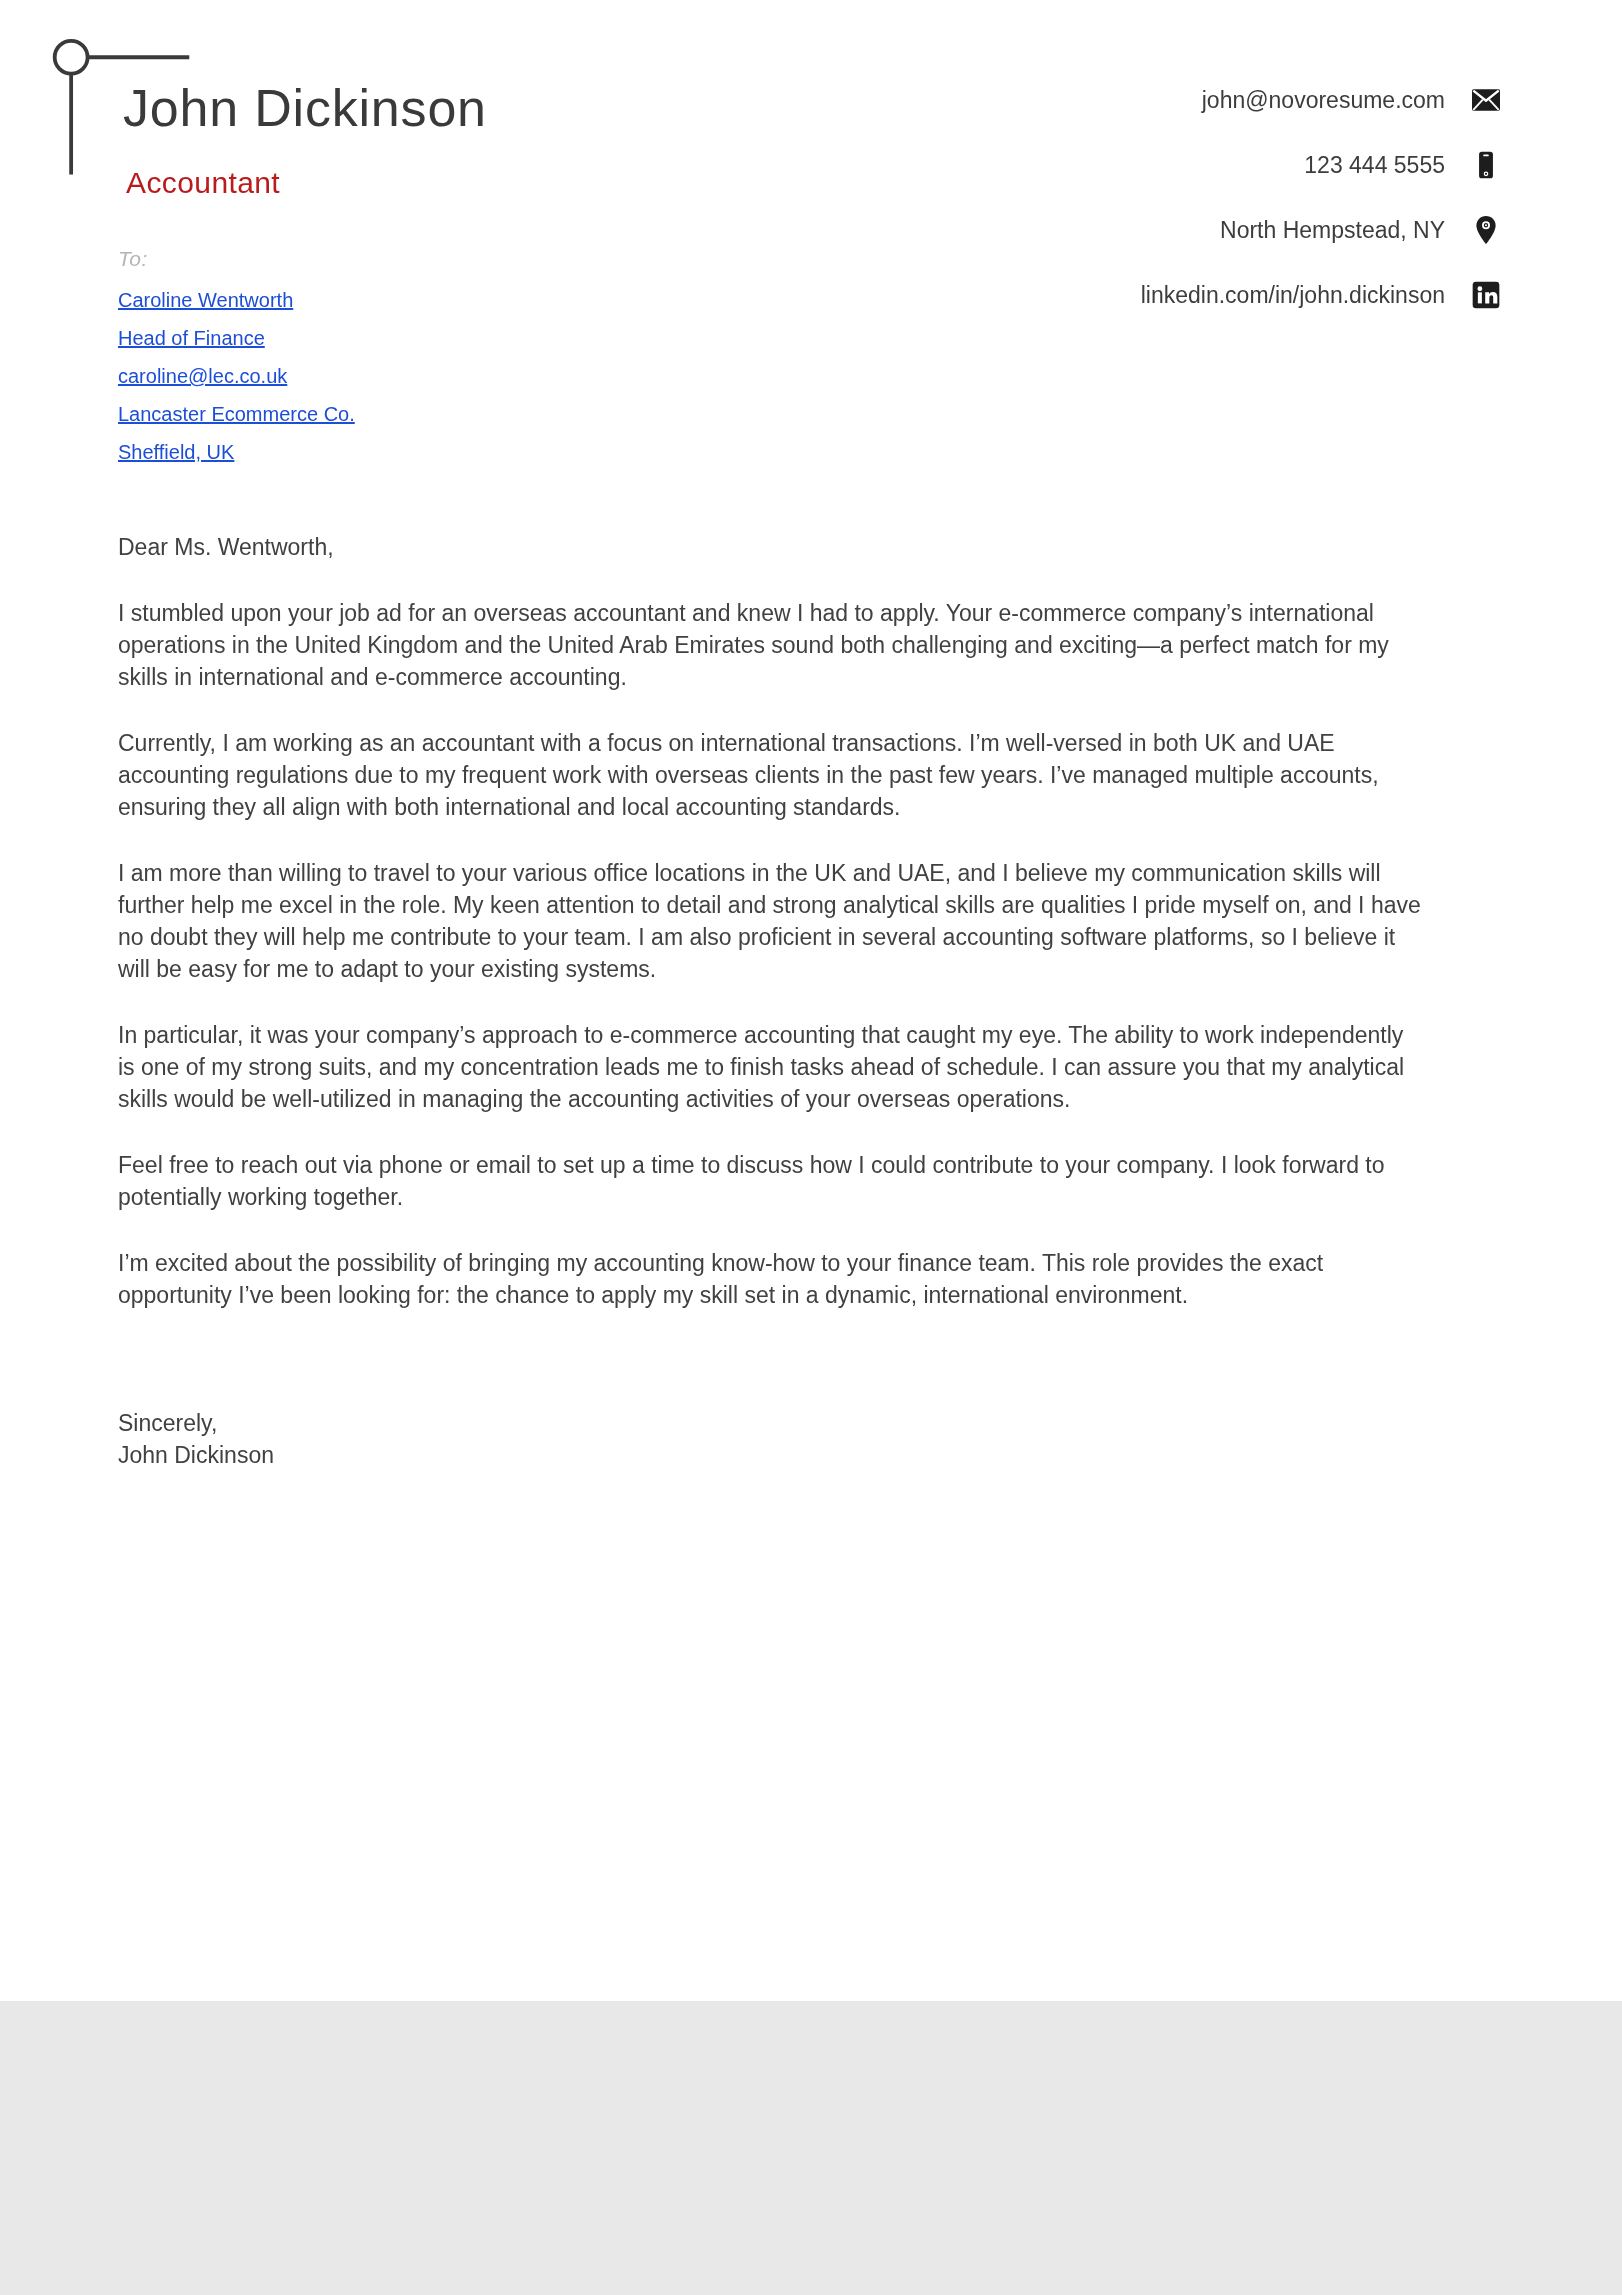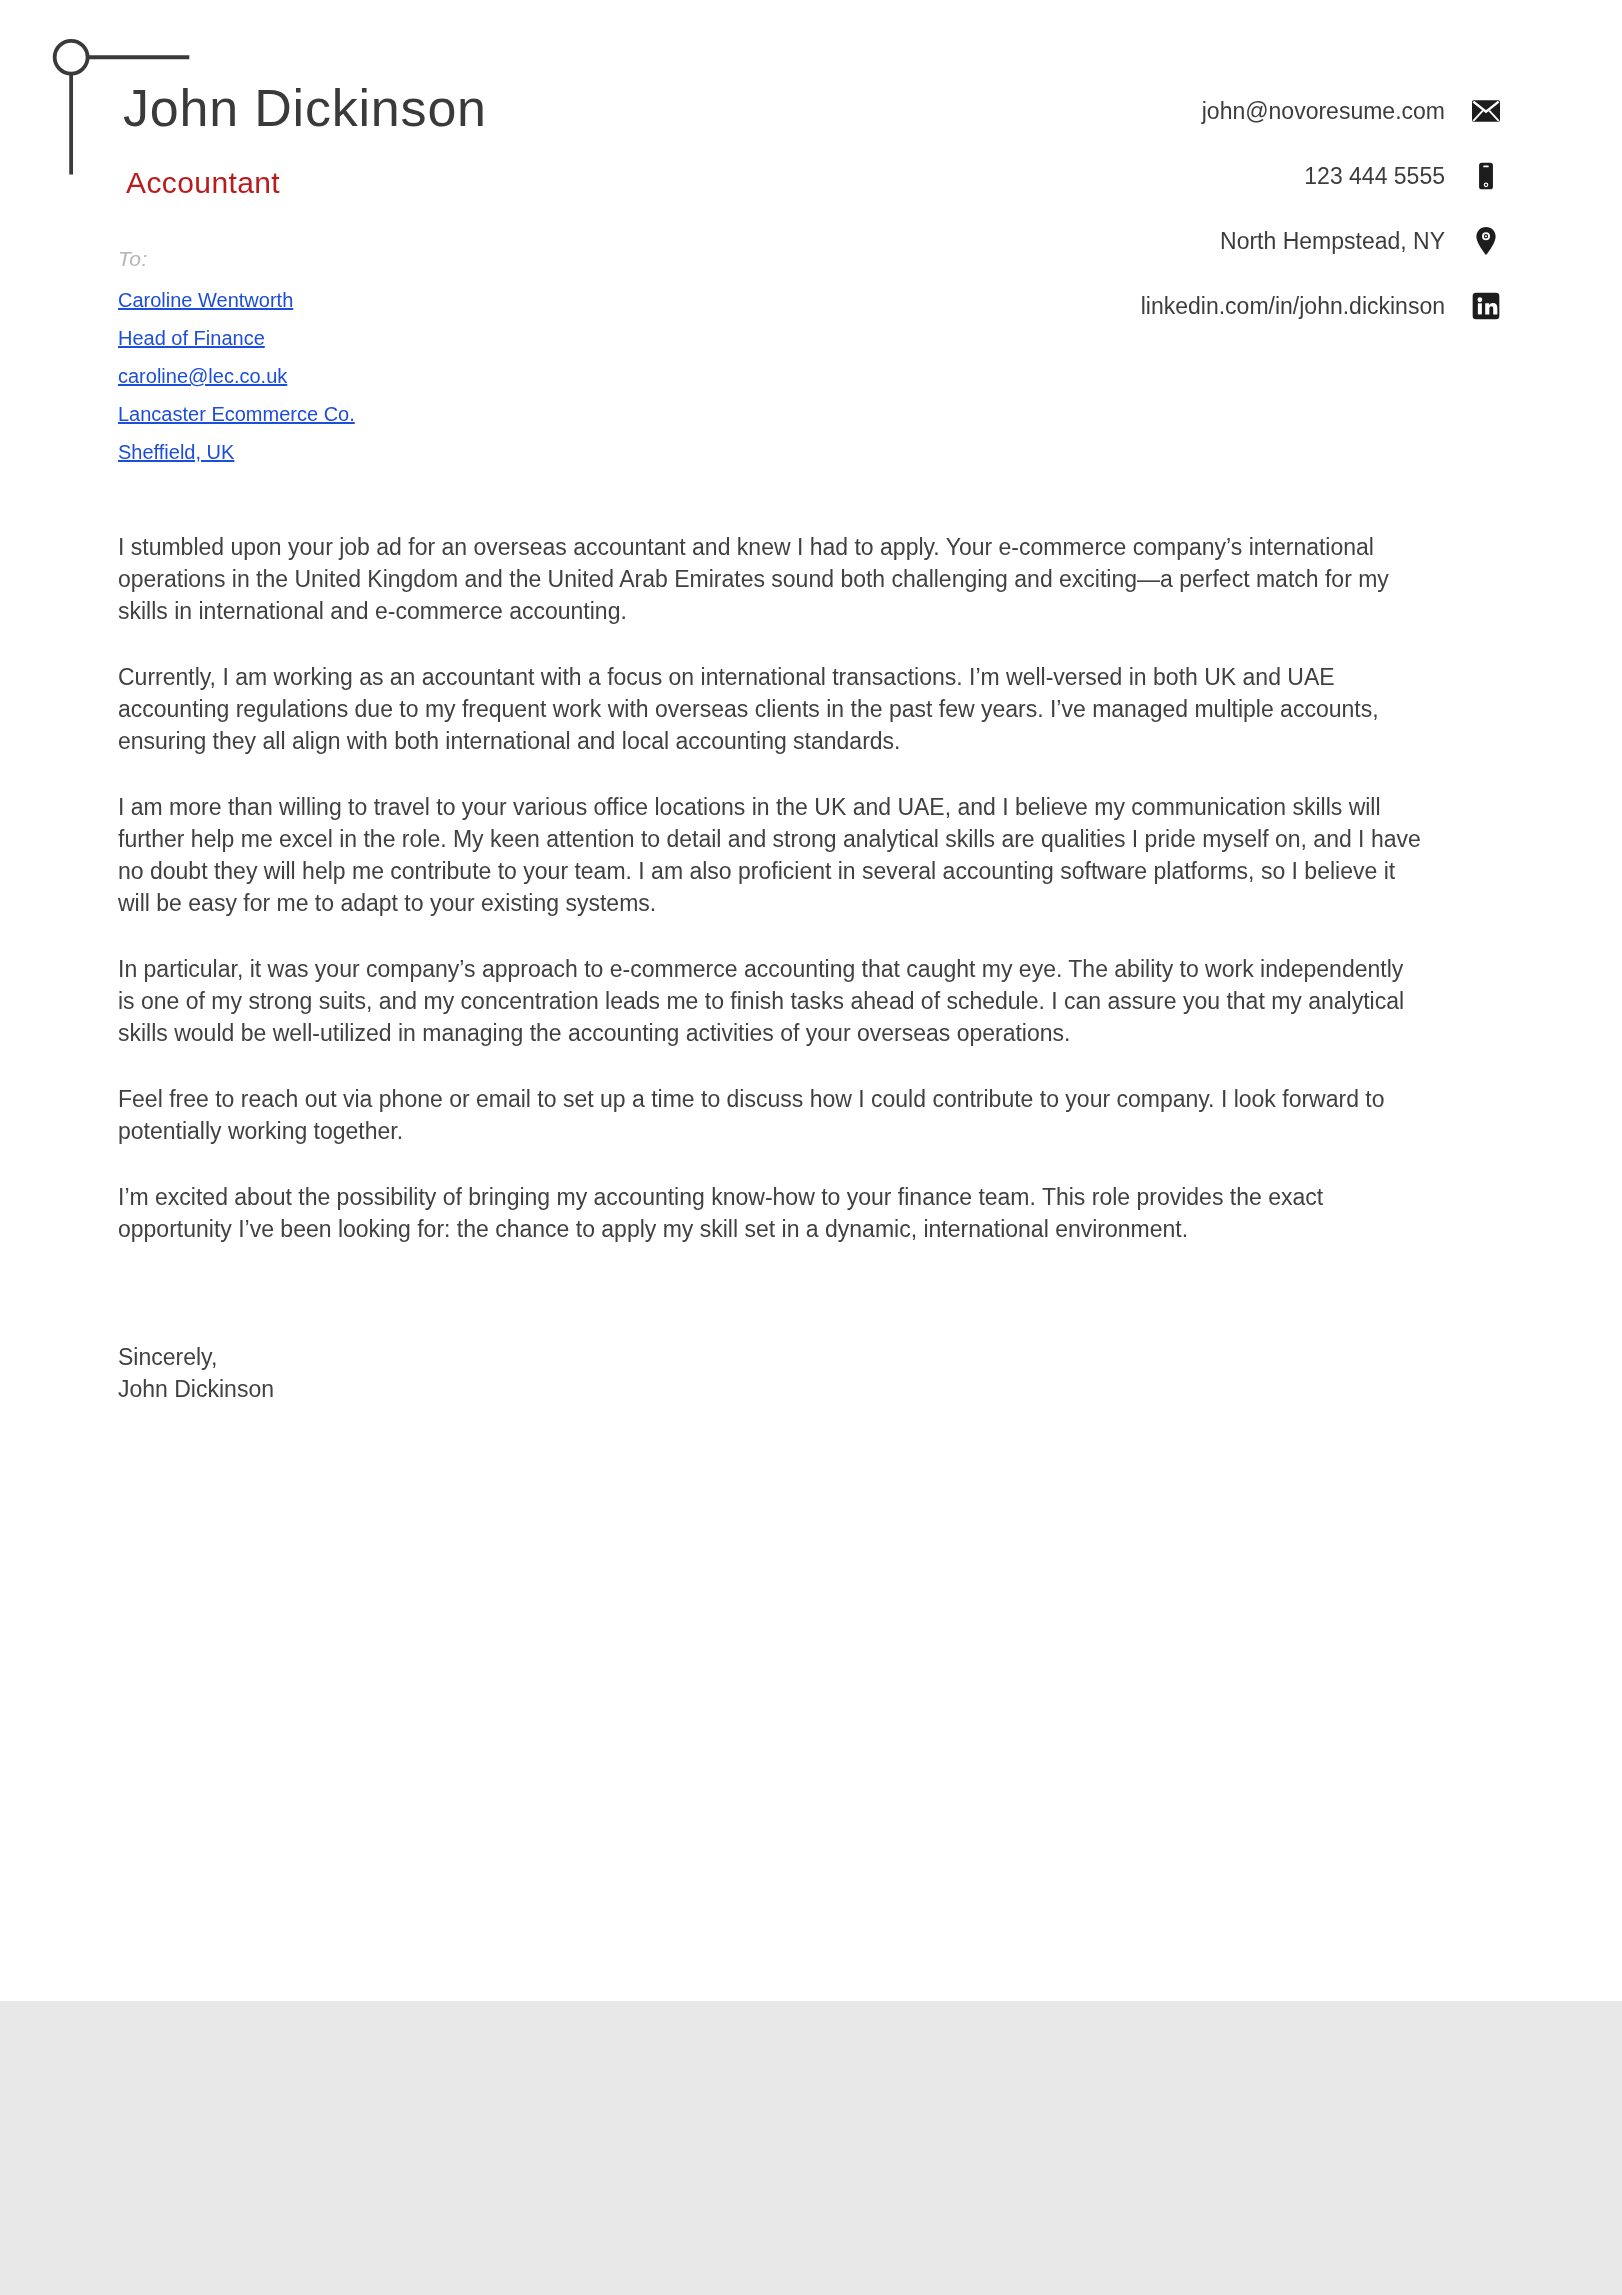--- a/index.html
+++ b/index.html
@@ -25,21 +25,21 @@
     font-size: 52px; font-weight: 400; letter-spacing: 0.8px;
     color: #3a3a3a; margin: 0; line-height: 61px;
   }
   .job-title {
     position: absolute; left: 126px; top: 166px;
     font-size: 30px; color: #b91c1c; letter-spacing: 0.4px;
   }
 
   
   .contact {
-    position: absolute; top: 95px; right: 121px;
+    position: absolute; top: 84px; right: 121px;
     display: flex; flex-direction: column; gap: 33px;
   }
   .contact-row {
     display: flex; align-items: center; justify-content: flex-end; gap: 25px;
     font-size: 23px; color: #3d3d3d;
   }
   .contact-row .cicon { width: 32px; height: 32px; flex: 0 0 auto; }
 
   
   .recipient { position: absolute; left: 118px; top: 247px; }
@@ -123,20 +123,21 @@
   <div class="recipient">
     <div class="to-label">To:</div>
     <div class="recipient-line">Caroline Wentworth</div>
     <div class="recipient-line">Head of Finance</div>
     <div class="recipient-line">caroline@lec.co.uk</div>
     <div class="recipient-line">Lancaster Ecommerce Co.</div>
     <div class="recipient-line">Sheffield, UK</div>
   </div>
 
   <div class="letter">
+    <div class="salutation">Dear Ms. Wentworth,</div>
     <p>I stumbled upon your job ad for an overseas accountant and knew I had to apply. Your e-commerce company’s international operations in the United Kingdom and the United Arab Emirates sound both challenging and exciting—a perfect match for my skills in international and e-commerce accounting.</p>
     <p>Currently, I am working as an accountant with a focus on international transactions. I’m well-versed in both UK and UAE accounting regulations due to my frequent work with overseas clients in the past few years. I’ve managed multiple accounts, ensuring they all align with both international and local accounting standards.</p>
     <p>I am more than willing to travel to your various office locations in the UK and UAE, and I believe my communication skills will further help me excel in the role. My keen attention to detail and strong analytical skills are qualities I pride myself on, and I have no doubt they will help me contribute to your team. I am also proficient in several accounting software platforms, so I believe it will be easy for me to adapt to your existing systems.</p>
     <p>In particular, it was your company’s approach to e-commerce accounting that caught my eye. The ability to work independently is one of my strong suits, and my concentration leads me to finish tasks ahead of schedule. I can assure you that my analytical skills would be well-utilized in managing the accounting activities of your overseas operations.</p>
     <p>Feel free to reach out via phone or email to set up a time to discuss how I could contribute to your company. I look forward to potentially working together.</p>
     <p>I’m excited about the possibility of bringing my accounting know-how to your finance team. This role provides the exact opportunity I’ve been looking for: the chance to apply my skill set in a dynamic, international environment.</p>
     <div class="closing-block">
       <div class="closing-line">Sincerely,</div>
       <div class="closing-line">John Dickinson</div>
     </div>

